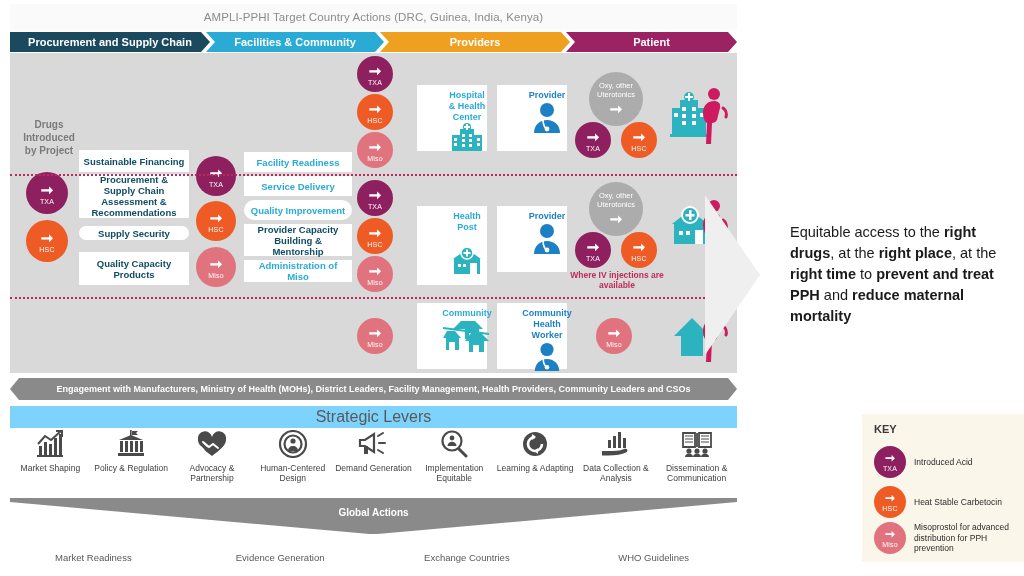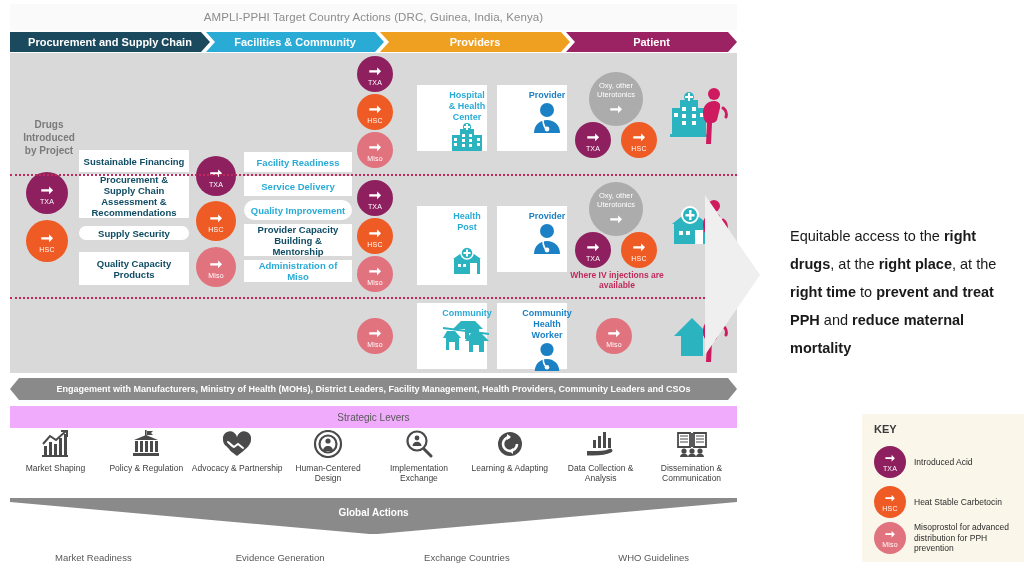--- a/index.html
+++ b/index.html
@@ -89,21 +89,21 @@
 
   
   .band{
     position:absolute; left:10px; top:378px; width:727px; height:22px;
     background:#8a8a8a; color:#fff; font-size:9px; font-weight:bold;
     display:flex; align-items:center; justify-content:center;
     clip-path: polygon(9px 0, calc(100% - 9px) 0, 100% 50%, calc(100% - 9px) 100%, 9px 100%, 0 50%);
   }
   .strat-head{
     position:absolute; left:10px; top:406px; width:727px; height:22px;
-    background:#f0abfc; color:#595959; font-size:10px;
+    background:#7dd3fc; color:#595959; font-size:16px;
     display:flex; align-items:center; justify-content:center;
   }
   .levers{ position:absolute; left:10px; top:428px; width:727px; height:64px; display:flex; }
   .lever{ flex:1; display:flex; flex-direction:column; align-items:center; justify-content:flex-start; }
   .lever .lv-ic{ height:32px; display:flex; align-items:center; justify-content:center; }
   .lever .lv-tx{ margin-top:3px; font-size:8.5px; color:#404040; text-align:center; line-height:10px; }
 
   .global{
     position:absolute; left:10px; top:498px; width:727px; height:36px;
     background:#8a8a8a; color:#fff; font-size:10px; font-weight:bold;
@@ -117,21 +117,21 @@
   }
 
   
   .pointer{
     position:absolute; left:705px; top:195px; width:55px; height:160px;
     background:#efefef;
     clip-path: polygon(0 0, 100% 50%, 0 100%);
   }
   .right-text{
     position:absolute; left:790px; top:222px; width:225px;
-    font-size:14.5px; color:#1a1a1a; line-height:28px;
+    font-size:14.5px; color:#1a1a1a; line-height:21px;
   }
   .right-text b{ font-weight:bold; }
 
   
   .keybox{
     position:absolute; left:862px; top:414px; width:167px; height:148px;
     background:#FBF6EA;
   }
   .keybox .k-title{ position:absolute; left:12px; top:9px; font-size:11px; font-weight:bold; color:#3a3a3a; }
   .k-row{ position:absolute; left:12px; display:flex; align-items:center; }
@@ -450,28 +450,38 @@
             <circle cx="15" cy="14" r="13" fill="none" stroke="#4a4a4a" stroke-width="2.2"></circle>
             <circle cx="15" cy="14" r="8.5" fill="none" stroke="#4a4a4a" stroke-width="2.2"></circle>
             <circle cx="15" cy="11" r="2.6" fill="#4a4a4a"></circle>
             <path d="M10 21c0-3 2-5 5-5s5 2 5 5z" fill="#4a4a4a"></path>
           </svg>
       </span>
       <span class="lv-tx">Human-Centered Design</span>
     </div>
     <div class="lever">
       <span class="lv-ic">
+        <svg width="32" height="28" viewBox="0 0 32 28">
+            <path d="M2 10h5l9-6v18l-9-6H2z" fill="none" stroke="#4a4a4a" stroke-width="2.2"></path>
+            <rect x="6" y="16" width="4" height="8" fill="#4a4a4a"></rect>
+            <path d="M20 6l5-3M21 13h6M20 20l5 3" stroke="#4a4a4a" stroke-width="2" stroke-linecap="round"></path>
+          </svg>
+      </span>
+      <span class="lv-tx">Demand Generation</span>
+    </div>
+    <div class="lever">
+      <span class="lv-ic">
         <svg width="30" height="28" viewBox="0 0 30 28">
             <circle cx="13" cy="11" r="9.5" fill="none" stroke="#4a4a4a" stroke-width="2.2"></circle>
             <circle cx="13" cy="8" r="2.4" fill="#4a4a4a"></circle>
             <path d="M8.5 16c0-2.6 2-4.2 4.5-4.2s4.5 1.6 4.5 4.2z" fill="#4a4a4a"></path>
             <path d="M20 19l7 7" stroke="#4a4a4a" stroke-width="3" stroke-linecap="round"></path>
           </svg>
       </span>
-      <span class="lv-tx">Implementation Exchange</span>
+      <span class="lv-tx">Implementation Equitable</span>
     </div>
     <div class="lever">
       <span class="lv-ic">
         <svg width="30" height="28" viewBox="0 0 30 28">
             <circle cx="15" cy="14" r="12" fill="#4a4a4a"></circle>
             <path d="M15 7a7 7 0 1 0 7 7" stroke="#fff" stroke-width="2.6" fill="none"></path>
             <path d="M12 4l4 3-4 3z" fill="#fff"></path>
             <path d="M18 24l-4-3 4-3z" fill="#fff"></path>
           </svg>
       </span>

